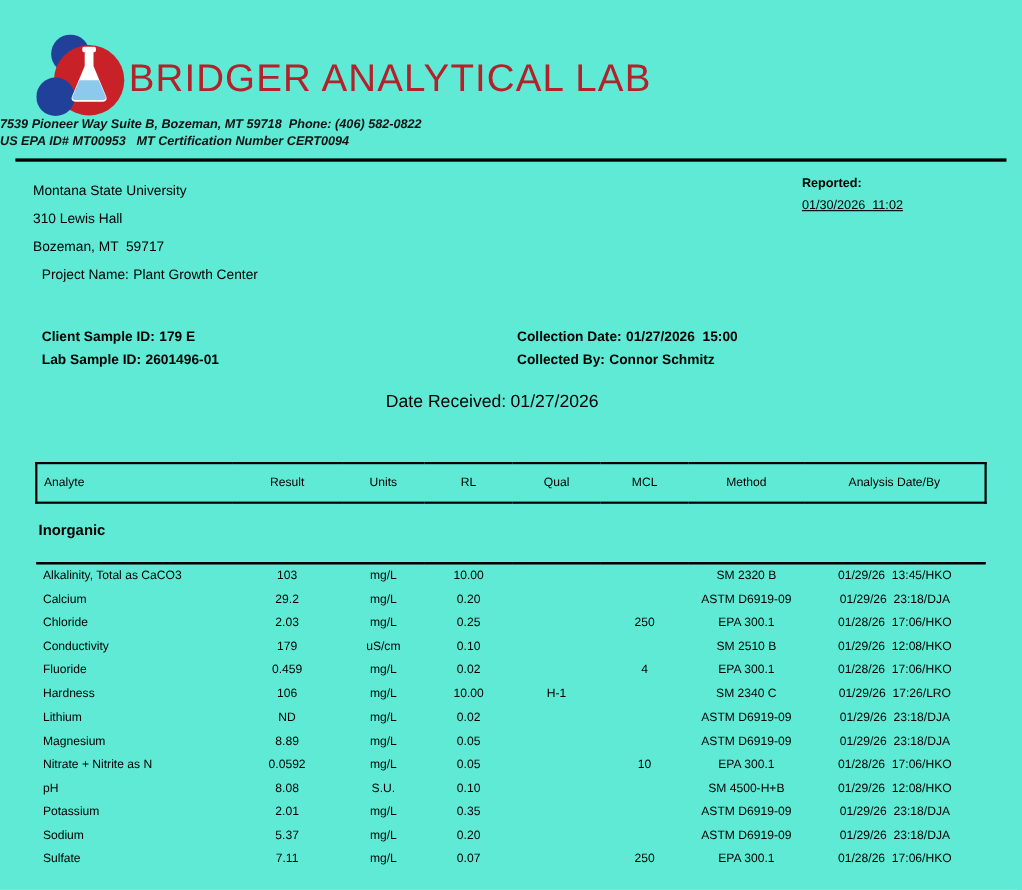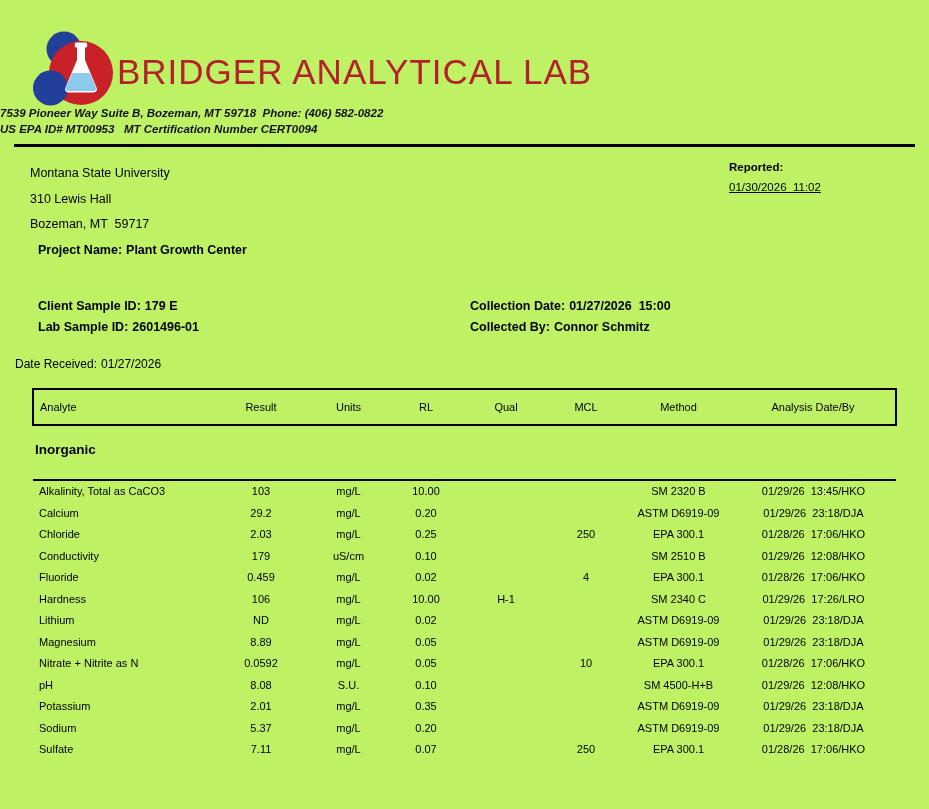--- a/index.html
+++ b/index.html
@@ -1,17 +1,17 @@
 <!DOCTYPE html>
 <html><head>
 <meta charset="utf-8">
 <style>
   html,body { margin:0; padding:0; background:#ffffff; }
   .page {
-    position:relative; width:929px; height:809px; background:#bef264;
+    position:relative; width:929px; height:809px; background:#5eead4;
     font-family:"Liberation Sans", sans-serif; color:#000; overflow:hidden;
   }
   .pre { white-space:pre; }
 
   
   .logo { position:absolute; left:33px; top:27px; width:82px; height:86px; }
   .lab-title {
     position:absolute; left:117px; top:52px;
     font-size:35px; font-weight:400; letter-spacing:1px; color:#b3212b;
   }
@@ -20,31 +20,31 @@
     font-size:11.5px; font-weight:bold; font-style:italic; line-height:15.5px; color:#111;
   }
   .rule { position:absolute; left:14px; top:144px; width:901px; height:3px; background:#000; }
 
   
   .client-block { position:absolute; left:30px; top:161px; font-size:12.5px; line-height:25.5px; }
   .reported-block { position:absolute; left:729px; top:161px; width:160px; text-align:left; }
   .reported-label { font-size:11.5px; font-weight:bold; }
   .reported-value { margin-top:8px; font-size:11.5px;text-decoration:underline; }
 
-  .project-line { position:absolute; left:38px; top:243px; font-size:12.5px; font-weight:bold; }
+  .project-line { position:absolute; left:38px; top:243px; font-size:12.5px; font-weight:normal; }
   .lbl { margin-right:4px; }
 
   .sample-left  { position:absolute; left:38px;  top:296px; font-size:12.5px; font-weight:bold; line-height:20.5px; }
   .sample-right { position:absolute; left:470px; top:296px; font-size:12.5px; font-weight:bold; line-height:20.5px; }
 
-  .date-received { position:absolute; left:0; top:357px; width:895px; text-align:left; font-size:12px;padding-left:15px; }
+  .date-received { position:absolute; left:0; top:357px; width:895px; text-align:center; font-size:16px; }
 
   
   .results { position:absolute; left:32px; top:388px; width:863px; }
-  table { width:863px; border-collapse:collapse; table-layout:fixed; }
+  table { width:863px; border-collapse:collapse; table-layout:fixed;margin-top:32px; }
   thead th {
     border-top:2px solid #000; border-bottom:2px solid #000;
     font-weight:normal; font-size:11px; height:34px; vertical-align:middle;
     padding:0; text-align:center;
   }
   thead th.col-analyte { border-left:2px solid #000; text-align:left; padding-left:6px; }
   thead th.col-analysis { border-right:2px solid #000; }
   tr.section td {
     padding:13px 0 18px 2px; font-weight:bold; font-size:13.5px;
     border-bottom:2px solid #000; text-align:left;

